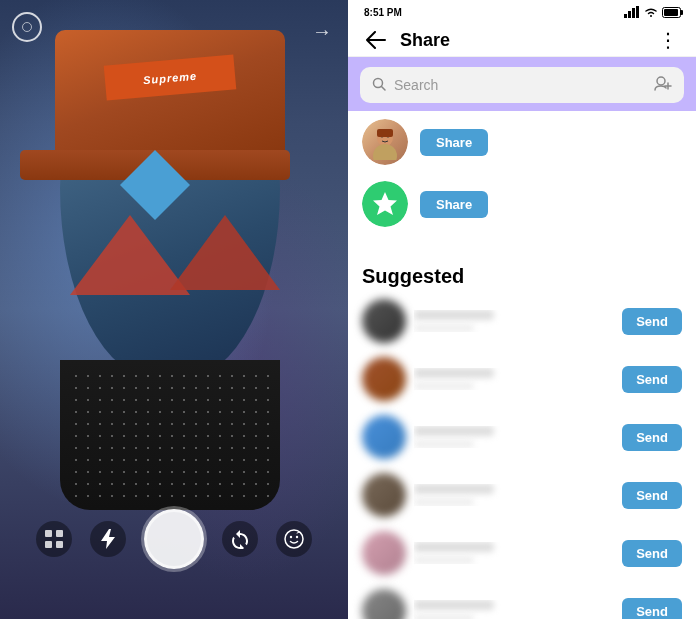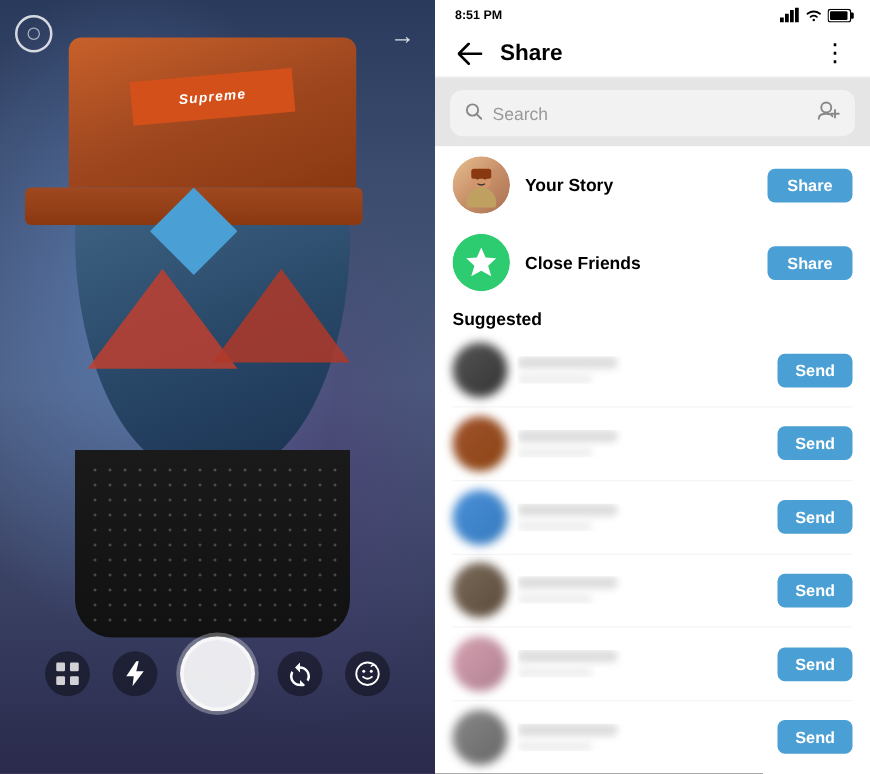--- a/index.html
+++ b/index.html
@@ -332,21 +332,21 @@
       align-items: center;
       justify-content: center;
       font-size: 20px;
       color: #000;
       cursor: pointer;
     }
 
     
     .search-container {
       padding: 10px 12px 8px;
-      background: #e5e5e5;
+      background: #c4b5fd;
     }
 
     .search-bar {
       display: flex;
       align-items: center;
       background: #f2f2f2;
       border-radius: 10px;
       padding: 8px 12px;
       gap: 8px;
     }
@@ -431,23 +431,24 @@
       border-radius: 6px;
       padding: 6px 14px;
       font-size: 13px;
       font-weight: 600;
       cursor: pointer;
     }
 
     
     .suggested-label {
       padding: 6px 14px 4px;
-      font-size: 14px;
+      font-size: 20px;
       font-weight: 700;
       color: #000;
+      margin-top: 24px;
     }
 
     
     .user-item {
       display: flex;
       align-items: center;
       padding: 7px 14px;
       gap: 8px;
     }
 
@@ -613,33 +614,31 @@
           <circle cx="18" cy="14" r="8" fill="#d4956a"></circle>
           <circle cx="18" cy="32" r="12" fill="#c0a060"></circle>
           <circle cx="15" cy="12" r="1.5" fill="#333"></circle>
           <circle cx="21" cy="12" r="1.5" fill="#333"></circle>
           <path d="M15 17 Q18 19 21 17" stroke="#333" stroke-width="1" fill="none"></path>
 
           <rect x="10" y="5" width="16" height="8" rx="2" fill="#8a3810"></rect>
         </svg>
       </div>
     </div>
-    <span class="story-name">Your Story</span>
     <button class="share-btn">Share</button>
   </div>
 
   <div class="story-item">
     <div class="story-avatar">
       <div class="close-friends-img">
         <svg width="28" height="28" viewBox="0 0 28 28" fill="white">
           <polygon points="14,2 17.5,10 26,10.5 19.5,16.5 22,25 14,20.5 6,25 8.5,16.5 2,10.5 10.5,10"></polygon>
         </svg>
       </div>
     </div>
-    <span class="story-name">Close Friends</span>
     <button class="share-btn">Share</button>
   </div>
 
   <div class="suggested-label">Suggested</div>
 
   <div class="user-item">
     <div class="user-avatar user-avatar-1"></div>
     <div class="user-info">
       <div class="user-name-blur"></div>
       <div class="user-sub-blur"></div>

